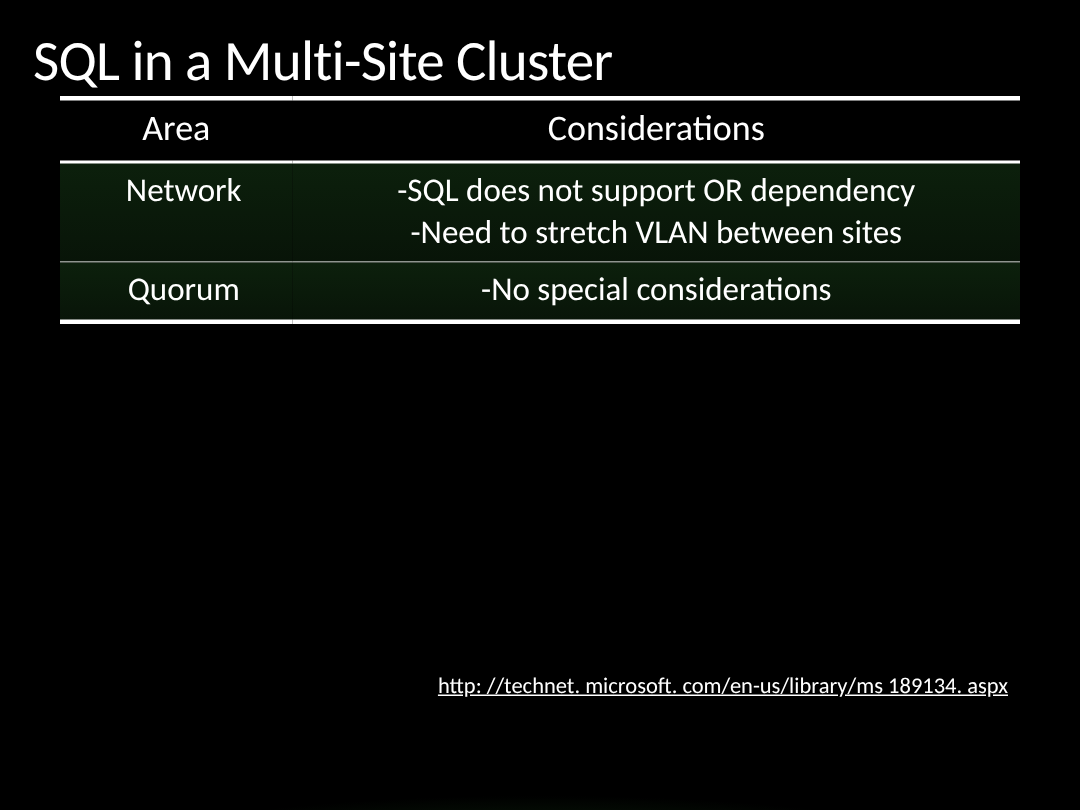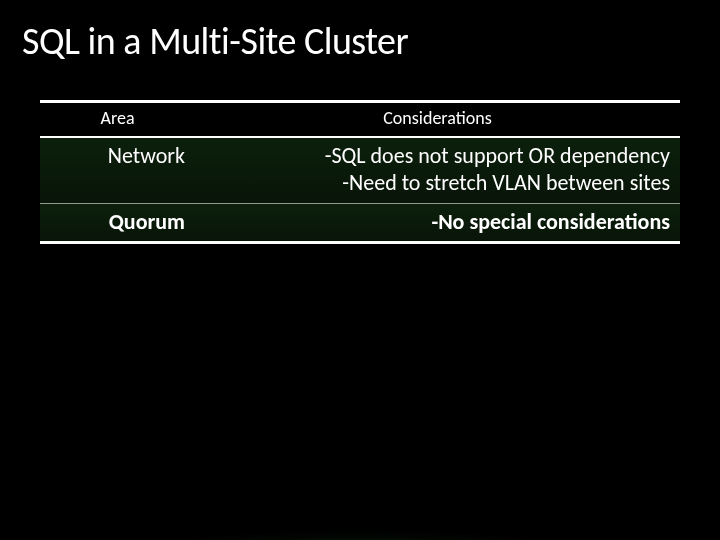--- a/index.html
+++ b/index.html
@@ -18,49 +18,48 @@
     position: relative;
     background:
       radial-gradient(ellipse 420px 60px at 50% 106%, rgba(40,120,40,0.35), transparent 70%),
       #000;
   }
   .title {
     font-size: 38px;
     font-weight: 400;
     color: #fff;
     letter-spacing: -0.5px;
-    margin-bottom: 36px;
   }
   .table {
     width: 640px;
     margin: 0 auto;
     border-collapse: collapse;
   }
   .table tr { }
   .table th, .table td {
-    text-align: right;
+    text-align: center;
     vertical-align: top;
     padding: 4px 10px 6px 10px;
     font-size: 22px;
     line-height: 1.25;
   }
   .table thead th {
     font-weight: 400;
-    font-size: 18px;
+    font-size: 24px;
     text-align: center;
     border-top: 3px solid #fff;
     border-bottom: 2px solid #fff;
     background: #000;
   }
   .table thead th:first-child { width: 155px; }
   .row-a { background: #0a1a0a; background: linear-gradient(#0c200c, #081408); }
   .row-b { background: #000; }
   .table tbody td { border-bottom: 1px solid rgba(255,255,255,0.55); }
-  .table tbody tr:last-child td { border-bottom: 3px solid #fff; font-weight: bold; }
-  .table tbody td:first-child { text-align: right; padding-left: 20px; }
+  .table tbody tr:last-child td { border-bottom: 3px solid #fff; }
+  .table tbody td:first-child { text-align: center; padding-left: 20px; }
   .sup { font-size: 0.65em; vertical-align: super; }
   .links {
     position: absolute;
     right: 48px;
     bottom: 72px;
     font-size: 15px;
     line-height: 1.3;
     text-align: left;
   }
   .links a {
@@ -88,14 +87,15 @@
         <td>-SQL does not support OR dependency<br>-Need to stretch VLAN between sites</td>
       </tr>
       <tr class="row-a">
         <td>Quorum</td>
         <td>-No special considerations</td>
       </tr>
     </tbody>
   </table>
 
   <div class="links">
+    <a href="#">http: //technet. microsoft. com/en-us/library/ms 189134. aspx</a>
   </div>
 </div>
 
 </body></html>

